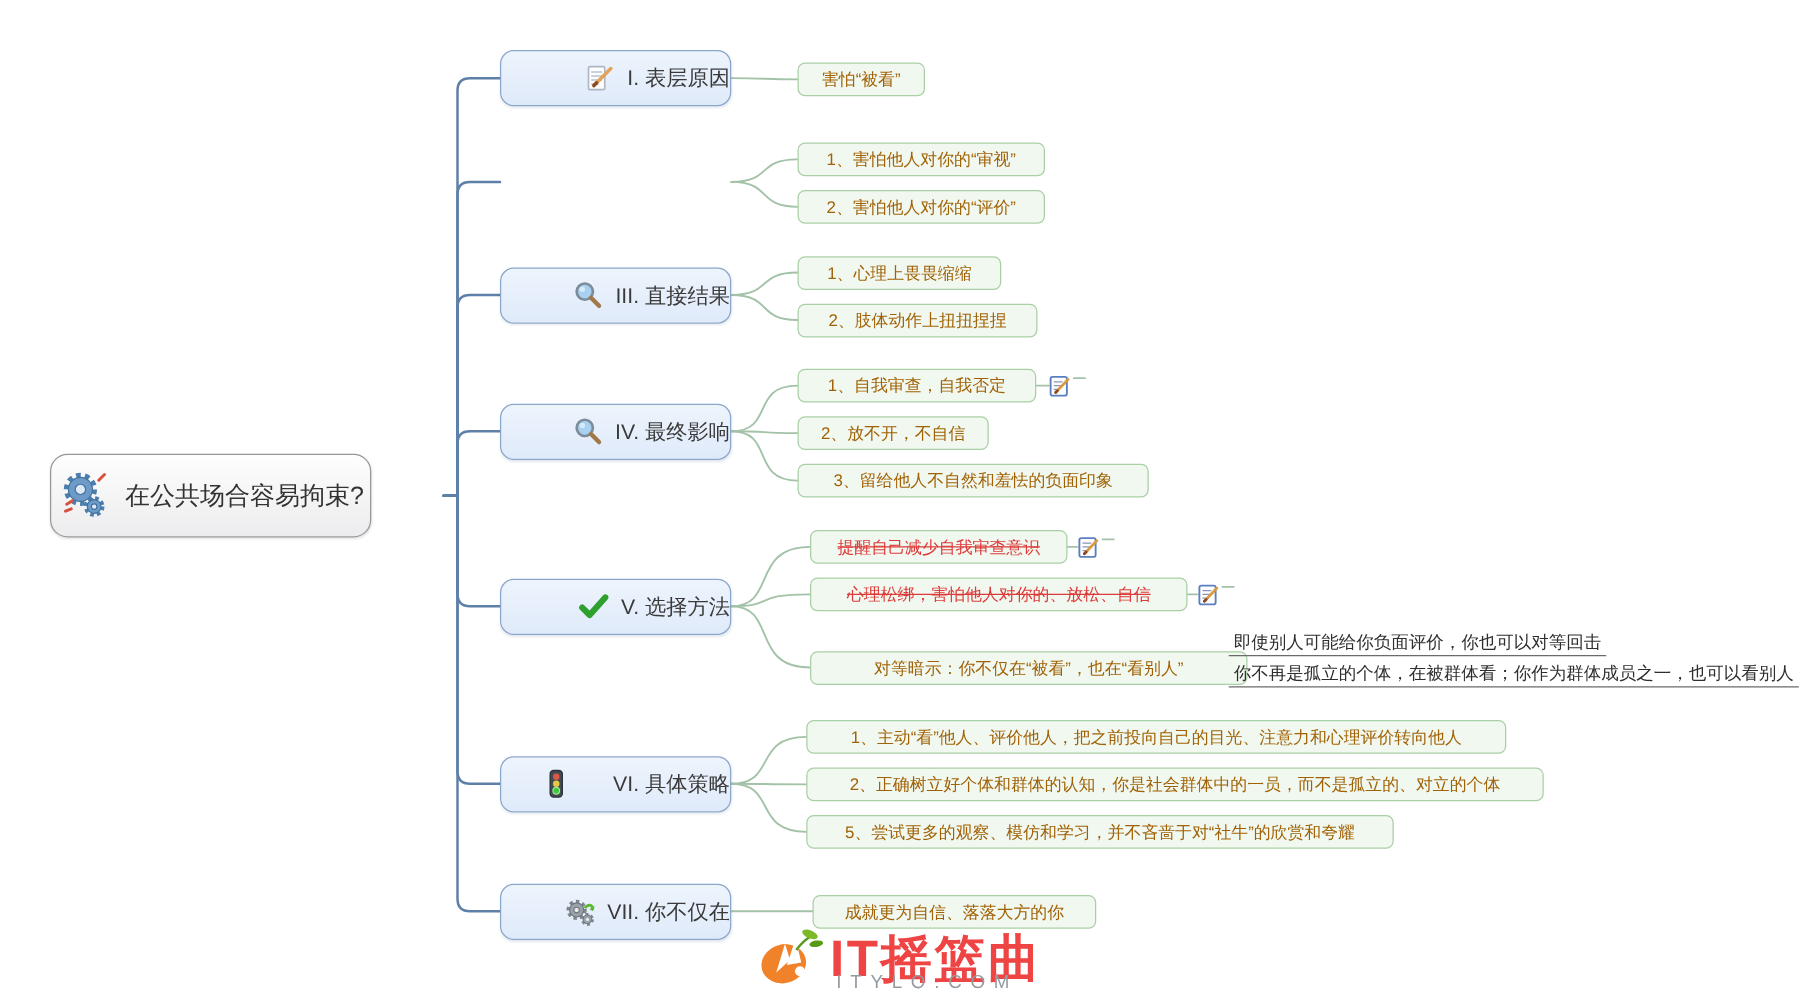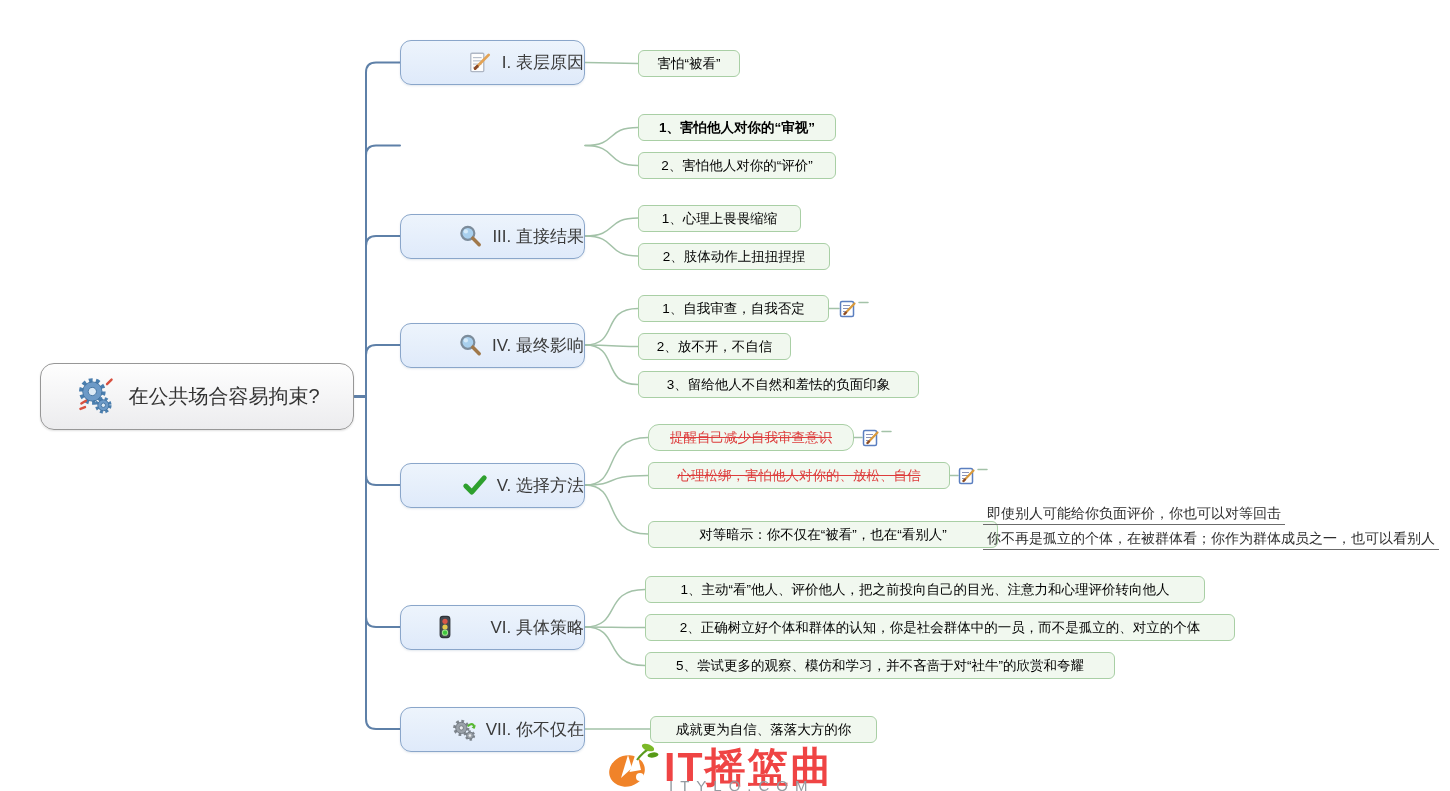--- a/index.html
+++ b/index.html
@@ -1,37 +1,37 @@
 <!DOCTYPE html>
 <html><head>
 <meta charset="utf-8">
 <style>
   html,body{margin:0;padding:0;background:#fff;}
   body{font-family:"Liberation Sans","DejaVu Sans",sans-serif;}
   .canvas{position:relative;width:1450px;height:791px;background:#fff;overflow:hidden;}
   svg.connectors{position:absolute;left:0;top:0;pointer-events:none;}
 
   .root-topic{
-    position:absolute;left:40px;top:363px;width:314px;height:67px;
+    position:absolute;left:40px;top:363px;width:257px;height:67px;
     box-sizing:border-box;border:1.5px solid #979797;border-radius:14px;
     background:linear-gradient(180deg,#fefefe 0%,#ececee 100%);
     display:flex;align-items:center;justify-content:center;gap:10px;
     font-size:20px;color:#333;box-shadow:0 1px 2px rgba(0,0,0,.12);
   }
   .topic{
     position:absolute;left:400px;width:185px;height:45px;box-sizing:border-box;
     border:1.5px solid #8aa6ca;border-radius:11px;
     background:linear-gradient(180deg,#edf4fc 0%,#dfeafa 100%);
     display:flex;align-items:center;justify-content:flex-end;gap:9px;
     font-size:17px;color:#3a3a3a;box-shadow:0 1px 2px rgba(70,100,140,.15);
   }
   .child{
     position:absolute;height:27px;box-sizing:border-box;
     border:1px solid #a9cfa5;border-radius:6px;background:#f1f8ef;
-    font-size:13.5px;color:#000000;line-height:25px;text-align:center;
+    font-size:13.5px;color:#a16207;line-height:25px;text-align:center;
     white-space:nowrap;padding:0 6px;
   }
   .child.strike{color:#dd3b3b;text-decoration:line-through;text-decoration-color:#dd3b3b;}
   .callout{
     position:absolute;font-size:14px;color:#2e2e2e;white-space:nowrap;
     padding:0 4px 3px 4px;border-bottom:1.3px solid #6b6b6b;line-height:16px;
   }
   .note{position:absolute;width:18px;height:18px;}
   .wm-title{position:absolute;left:664px;top:740px;font-size:41px;font-weight:700;color:#ef4444;letter-spacing:2px;}
   .wm-url{position:absolute;left:669px;top:777px;font-size:15px;color:#949ba1;letter-spacing:7px;}
@@ -165,31 +165,31 @@
       <circle cx="17.5" cy="18" r="3.2" fill="#9aa1a9" stroke="#6e757d" stroke-width="0.8"></circle>
       <circle cx="17.5" cy="18" r="1.2" fill="#e8eaec"></circle>
       <path d="M16 9 Q20 5.5 21.5 10" fill="none" stroke="#58b832" stroke-width="2" stroke-linecap="round"></path>
       <path d="M22.8 8 L21.7 12 L19 10.5 Z" fill="#58b832"></path>
     </svg>
     <span>VII. 你不仅在</span>
   </div>
 
   <div class="child" style="left:638px;top:50px;width:102px;">害怕“被看”</div>
 
-  <div class="child" style="left:638px;top:114px;width:198px;font-weight:bold;">1、害怕他人对你的“审视”</div>
+  <div class="child" style="left:638px;top:114px;width:198px;">1、害怕他人对你的“审视”</div>
   <div class="child" style="left:638px;top:152px;width:198px;">2、害怕他人对你的“评价”</div>
 
   <div class="child" style="left:638px;top:204.5px;width:163px;">1、心理上畏畏缩缩</div>
   <div class="child" style="left:638px;top:242.5px;width:192px;">2、肢体动作上扭扭捏捏</div>
 
   <div class="child" style="left:638px;top:295px;width:191px;">1、自我审查，自我否定</div>
   <div class="child" style="left:638px;top:333px;width:153px;">2、放不开，不自信</div>
   <div class="child" style="left:638px;top:371px;width:281px;">3、留给他人不自然和羞怯的负面印象</div>
 
-  <div class="child strike" style="left:648px;top:424px;width:206px;border-radius:11px;">提醒自己减少自我审查意识</div>
+  <div class="child strike" style="left:648px;top:424px;width:206px;">提醒自己减少自我审查意识</div>
   <div class="child strike" style="left:648px;top:462px;width:302px;">心理松绑，害怕他人对你的、放松、自信</div>
   <div class="child" style="left:648px;top:520.5px;width:350px;">对等暗示：你不仅在“被看”，也在“看别人”</div>
 
   <div class="callout" style="left:983px;top:505px;">即使别人可能给你负面评价，你也可以对等回击</div>
   <div class="callout" style="left:983px;top:530px;">你不再是孤立的个体，在被群体看；你作为群体成员之一，也可以看别人</div>
 
   <div class="child" style="left:645px;top:576px;width:560px;">1、主动“看”他人、评价他人，把之前投向自己的目光、注意力和心理评价转向他人</div>
   <div class="child" style="left:645px;top:614px;width:590px;">2、正确树立好个体和群体的认知，你是社会群体中的一员，而不是孤立的、对立的个体</div>
   <div class="child" style="left:645px;top:652px;width:470px;">5、尝试更多的观察、模仿和学习，并不吝啬于对“社牛”的欣赏和夸耀</div>
 

